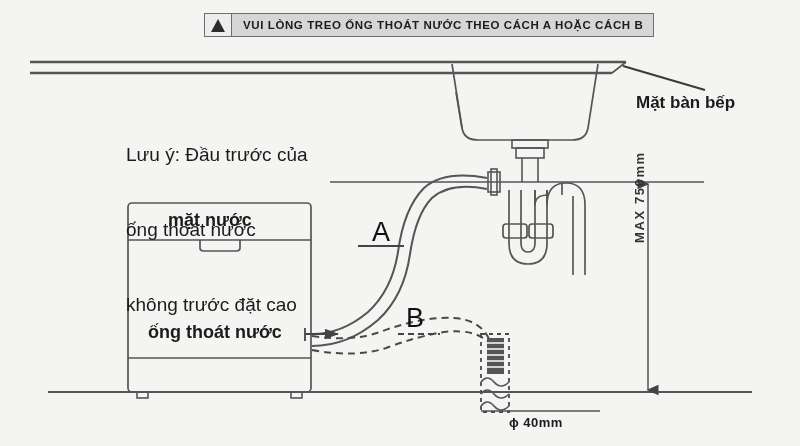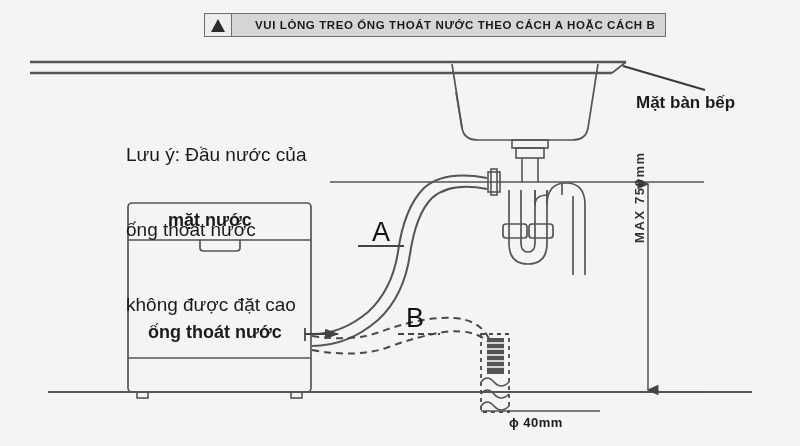--- a/index.html
+++ b/index.html
@@ -40,21 +40,21 @@
     width: 26px;
     display: flex;
     align-items: center;
     justify-content: center;
     background: #ededed;
     border-right: 1px solid #6e6e6e;
   }
   .banner-text {
     display: flex;
     align-items: center;
-    padding: 0 10px 0 23px;
+    padding: 0 10px 0 11px;
     font-size: 11.5px;
     font-weight: bold;
     letter-spacing: 0.6px;
     color: #1b1b1b;
     white-space: nowrap;
   }
   
   .lbl {
     position: absolute;
     color: #1b1b1b;
@@ -233,23 +233,23 @@
   <div class="banner">
     <div class="banner-icon">
       <svg width="16" height="15" viewBox="0 0 16 15">
         <path d="M8,1 L15,14 L1,14 Z" fill="#2b2b2b"></path>
       </svg>
     </div>
     <div class="banner-text">VUI LÒNG TREO ỐNG THOÁT NƯỚC THEO CÁCH A HOẶC CÁCH B</div>
   </div>
 
   <div class="lbl note">
-    <div>Lưu ý: Đầu nước của</div>
+    <div>Lưu ý: Đầu trước của</div>
     <div>ống thoát nước</div>
-    <div>không được đặt cao</div>
+    <div>không trước đặt cao</div>
   </div>
 
   <div class="lbl counter-label">Mặt bàn bếp</div>
   <div class="lbl front-label">mặt nước</div>
   <div class="lbl drain-label">ống thoát nước</div>
   <div class="lbl ab-label a-label">A</div>
   <div class="lbl ab-label b-label">B</div>
   <div class="lbl max-label">MAX 750mm</div>
   <div class="lbl phi-label">ɸ 40mm</div>
 

